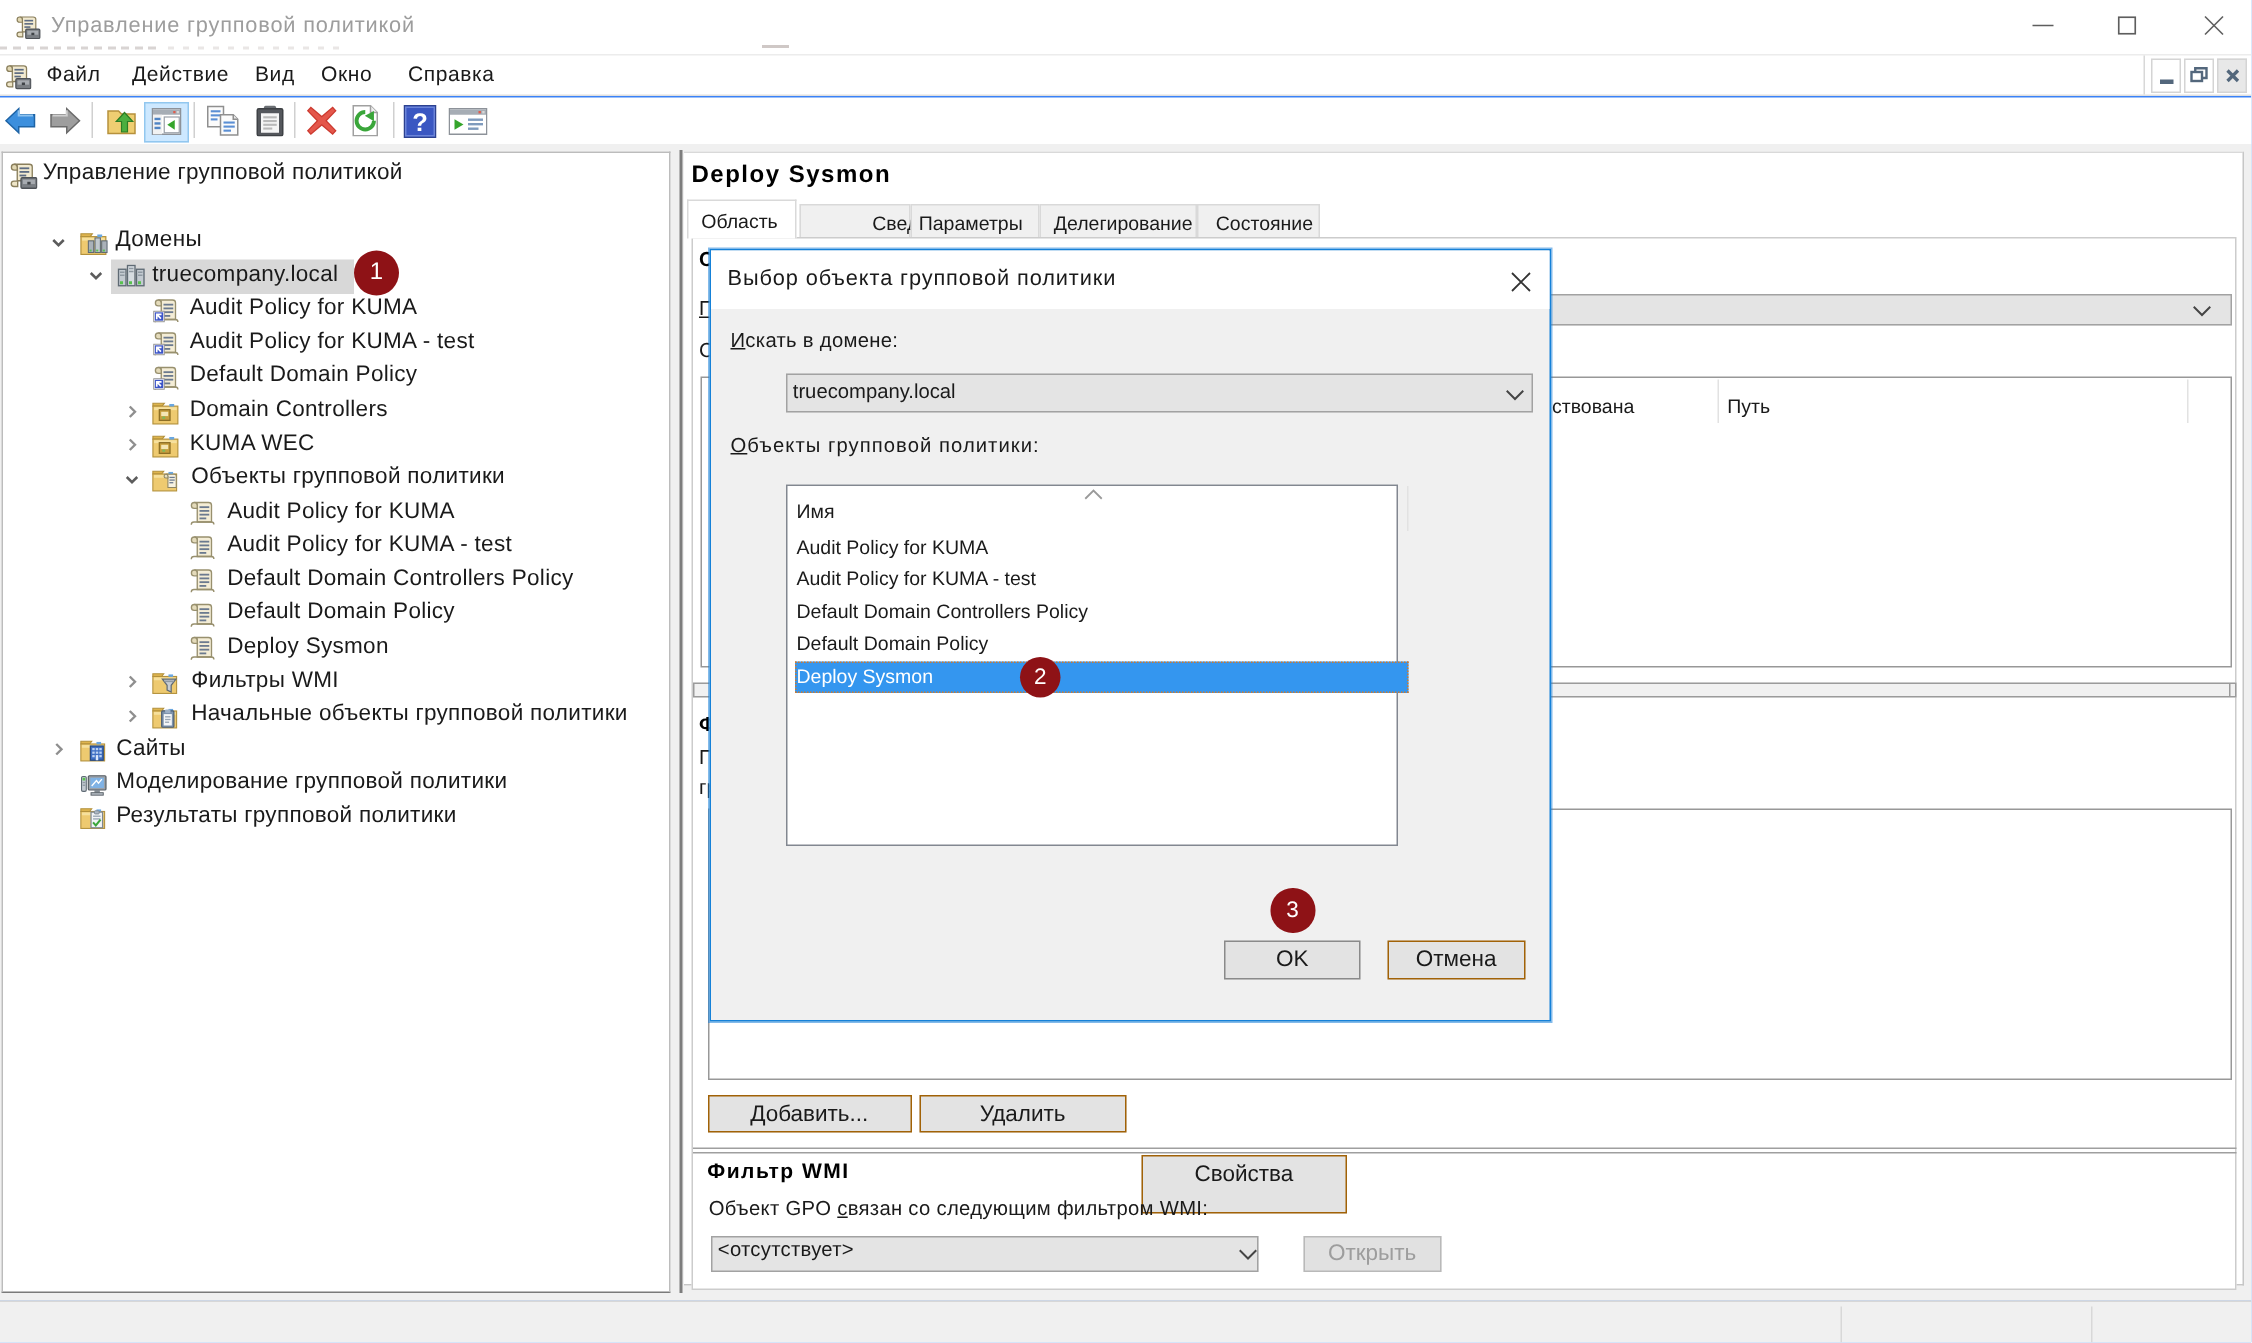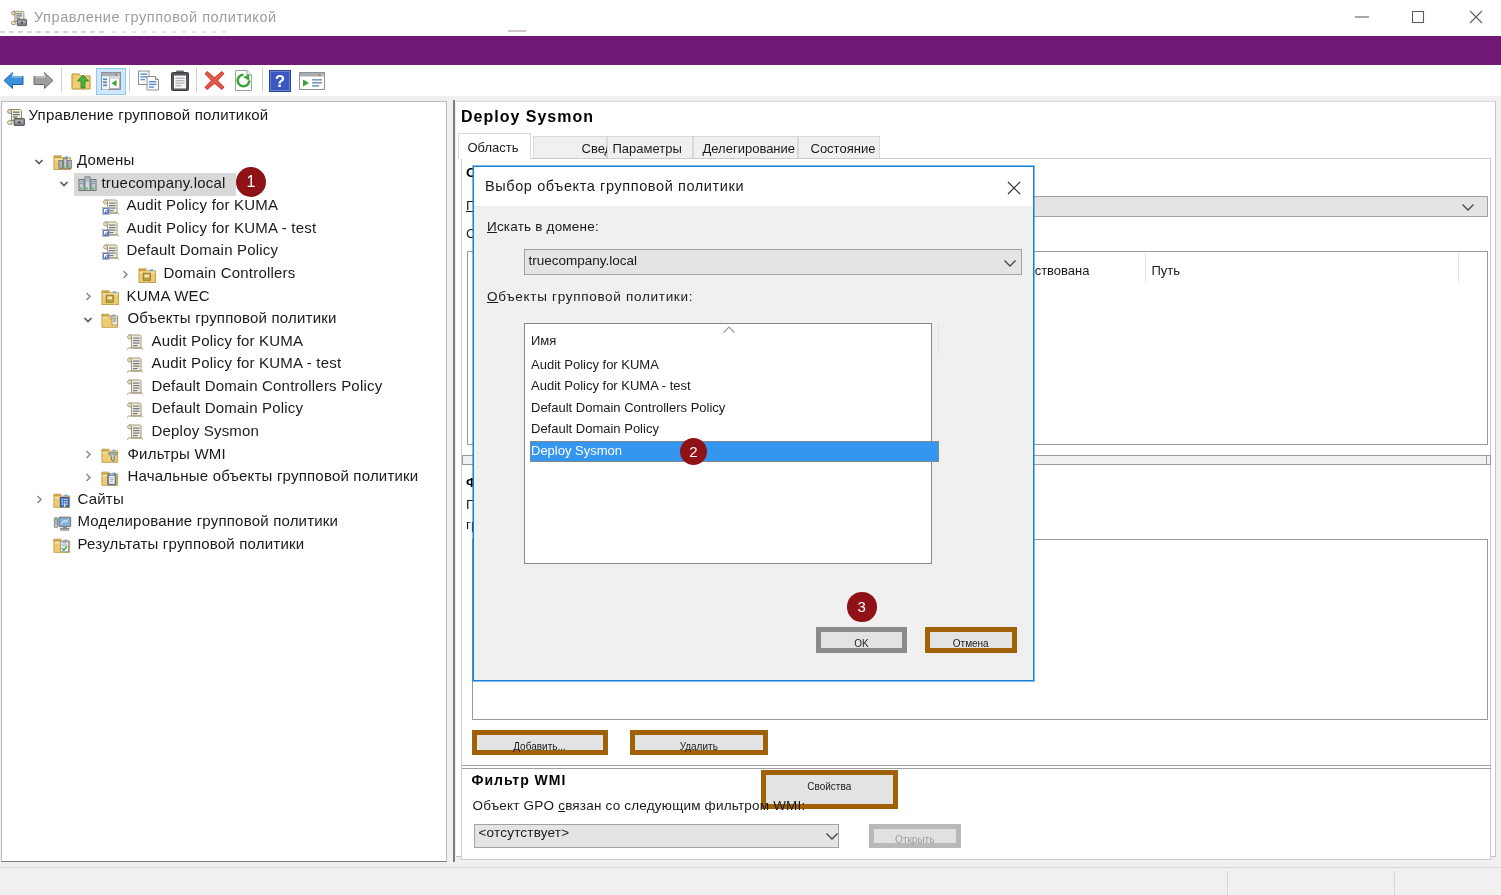--- a/index.html
+++ b/index.html
@@ -1,19 +1,19 @@
 <!DOCTYPE html>
 <html><head>
 <meta charset="utf-8">
 <style>
   * { margin:0; padding:0; box-sizing:border-box; }
   html,body { width:1501px; height:895px; overflow:hidden; background:#fff;
     font-family:"Liberation Sans", sans-serif; -webkit-font-smoothing:antialiased; }
   .abs { position:absolute; }
-  #win { position:relative; width:1501px; height:895px; background:#701a75; }
+  #win { position:relative; width:1501px; height:895px; background:#3b82f6; }
 
   
   #titlebar { position:absolute; left:0; top:0; width:1501px; height:36px; background:#fff; }
   #titletext { position:absolute; left:34px; top:9px; font-size:14.5px; letter-spacing:0.55px; color:#9d9d9d; }
 
   
   #menubar { position:absolute; left:0; top:36px; width:1501px; height:28px; background:#fff;
      border-top:1px solid #ececec; border-bottom:1px solid #e0e0e0; }
   .menuitem { position:absolute; top:4px; font-size:14px; letter-spacing:0.4px; color:#1a1a1a; }
 
@@ -41,21 +41,21 @@
   .tablab { position:absolute; font-size:13px; color:#1a1a1a; white-space:nowrap; }
   .li { position:absolute; font-size:13px; color:#1a1a1a; white-space:nowrap; }
   #tabpage { position:absolute; left:5.5px; top:56px; width:1030px; height:702px; background:#fff;
      border:1px solid #cccccc; }
 
   
   .blab { font-weight:bold; font-size:13px; color:#000; position:absolute; }
   .lab  { font-size:13.5px; letter-spacing:0.2px; color:#1a1a1a; position:absolute; white-space:nowrap; }
   .combo { position:absolute; background:#e4e4e4; border:1px solid #a2a2a2; }
   .lbox  { position:absolute; background:#fff; border:1px solid #989898; }
-  .btn { position:absolute; background:#e3e3e3; border:5px solid #a16207; font-size:10px;
+  .btn { position:absolute; background:#e3e3e3; border:1px solid #a16207; font-size:15px;
      color:#1a1a1a; text-align:center; }
 
   
   #statusbar { position:absolute; left:0; top:867px; width:1501px; height:28px; background:#f0f0f0;
      border-top:1px solid #d7d7d7; }
 
   
   #dlg { position:absolute; left:473px; top:166px; width:561px; height:515px; background:#f0f0f0;
      border:1px solid #1581d8; box-shadow:0 0 0 1px rgba(30,130,217,0.55); }
   #dlg-title { position:absolute; left:0; top:0; width:559px; height:39px; background:#fff; }
@@ -77,20 +77,41 @@
     <span class="abs" style="left:112px; top:31px; width:120px; height:2px; background:repeating-linear-gradient(90deg,#cfc8c6 0 4px,#fff 4px 10px); opacity:0.45;"></span>
     <span class="abs" style="left:508px; top:30px; width:18px; height:2px; background:#cfc8c6;"></span>
     <svg class="abs" style="left:1350px; top:10px;" width="140" height="16" viewBox="0 0 140 16">
       <line x1="5" y1="7" x2="19" y2="7" stroke="#5e5e5e" stroke-width="1.1"></line>
       <rect x="62.5" y="1.5" width="11" height="11" fill="none" stroke="#5e5e5e" stroke-width="1.1"></rect>
       <line x1="120" y1="1" x2="132" y2="13" stroke="#5e5e5e" stroke-width="1.1"></line>
       <line x1="132" y1="1" x2="120" y2="13" stroke="#5e5e5e" stroke-width="1.1"></line>
     </svg>
   </div>
 
+  <div id="menubar">
+    <svg class="abs" style="left:3px; top:5px;" width="18" height="19" viewBox="0 0 19 19" id="scroll-menu">
+        <use href="#sym-scroll"></use>
+      </svg>
+    <span class="menuitem" style="left:31px;">Файл</span>
+    <span class="menuitem" style="left:88px;">Действие</span>
+    <span class="menuitem" style="left:170px;">Вид</span>
+    <span class="menuitem" style="left:214px;">Окно</span>
+    <span class="menuitem" style="left:272px;">Справка</span>
+
+    <span class="abs" style="left:1429px; top:0; width:1px; height:26px; background:#d8d8d8;"></span>
+    <span class="abs" style="left:1434px; top:2px; width:20px; height:23px; background:#fff; border:1px solid #d4d4d4;"></span>
+    <span class="abs" style="left:1456px; top:2px; width:20px; height:23px; background:#fff; border:1px solid #d4d4d4;"></span>
+    <span class="abs" style="left:1478px; top:2px; width:20px; height:23px; background:#e8e8e8; border:1px solid #d4d4d4;"></span>
+    <svg class="abs" style="left:1434px; top:2px;" width="66" height="23" viewBox="0 0 66 23">
+      <rect x="6" y="14" width="9" height="3" fill="#53677c"></rect>
+      <rect x="27" y="9" width="7" height="6" fill="none" stroke="#53677c" stroke-width="1.6"></rect>
+      <path d="M29.5 9 V6.5 H37 V13 H34" fill="none" stroke="#53677c" stroke-width="1.6"></path>
+      <path d="M51 8 L58 15 M58 8 L51 15" stroke="#53677c" stroke-width="2.2"></path>
+    </svg>
+  </div>
 
   <div id="toolbar">
     <span class="tsep" style="left:61px;"></span>
     <span class="tsep" style="left:129px;"></span>
     <span class="tsep" style="left:196px;"></span>
     <span class="tsep" style="left:262px;"></span>
     <svg class="abs" style="left:3px; top:6px;" width="22" height="19" viewBox="0 0 22 19" id="tb-back">
       <path d="M9.5 1.5 L9.5 5.5 L20 5.5 L20 13.5 L9.5 13.5 L9.5 17.5 L1 9.5 Z" fill="#3c8fdd" stroke="#1e64a6" stroke-width="1"></path>
       <path d="M9.5 2.5 L9.5 6 L19 6" fill="none" stroke="#8ec3ef" stroke-width="1.4"></path>
     </svg>
@@ -200,21 +221,21 @@
             <use href="#sym-gpolink"></use>
           </svg>
         <span class="lbl" style="left:124.5px;">Audit Policy for KUMA - test</span>
       </div>
       <div class="trow" style="top:139.4px;">
         <svg class="ticon" style="left:99px;" width="19" height="19" viewBox="0 0 19 19">
             <use href="#sym-gpolink"></use>
           </svg>
         <span class="lbl" style="left:124.5px;">Default Domain Policy</span>
       </div>
-      <div class="trow" style="top:162px;margin-left:37px;">
+      <div class="trow" style="top:162px;">
         <svg class="chev" style="left:80px;" viewBox="0 0 12 12">
             <use href="#chev-closed"></use>
           </svg>
         <svg class="ticon" style="left:99px;" width="20" height="19" viewBox="0 0 20 19">
             <use href="#sym-foldou"></use>
           </svg>
         <span class="lbl" style="left:124.5px;">Domain Controllers</span>
       </div>
       <div class="trow" style="top:184.5px;">
         <svg class="chev" style="left:80px;" viewBox="0 0 12 12">
@@ -337,21 +358,21 @@
         </div>
 
         <div class="abs" style="left:0px; top:296px; width:1029px; height:10px; background:#f1f1f1; border:1px solid #9b9b9b;"></div>
         <div class="abs" style="left:1024px; top:297px; width:1px; height:8px; background:#9b9b9b;"></div>
 
         <div class="blab" style="left:4px; top:316px; font-size:13.5px;">Фильтры безопасности</div>
         <div class="lab" style="left:4px; top:338px; letter-spacing:0; width:560px; overflow:hidden;">Параметры в этом объекте групповой политики применяются только к следующим</div>
         <div class="lab" style="left:4px; top:358px; letter-spacing:0; width:560px; overflow:hidden;">группам, пользователям и компьютерам:</div>
         <div class="lbox" style="left:9.5px; top:380px; width:1016px; height:181px;"></div>
         <div class="btn" style="left:9.5px; top:571px; width:136px; height:25px; line-height:23px;">Добавить...</div>
-        <div class="btn" style="left:168px; top:571px; width:137.5px; height:25px; line-height:23px;">Удалить</div>
+        <div class="btn" style="left:151px; top:571px; width:137.5px; height:25px; line-height:23px;">Удалить</div>
         <div class="btn" style="left:298.5px; top:571px; width:137.5px; height:39px; line-height:23px;margin-top:40px;">Свойства</div>
 
         <div class="abs" style="left:0; top:606.5px; width:1029px; height:1px; background:#9f9f9f;"></div>
         <div class="abs" style="left:0; top:609.5px; width:1029px; height:1px; background:#9f9f9f;"></div>
         <div class="blab" style="left:9.5px; top:613px; font-size:14px; letter-spacing:1px;">Фильтр WMI</div>
         <div class="lab" style="left:10.5px; top:639.5px;">Объект GPO <u>с</u>вязан со следующим фильтром WMI:</div>
         <div class="combo" style="left:11.5px; top:665px; width:365px; height:24px;">
           <span class="lab" style="left:4px; top:0.5px;">&lt;отсутствует&gt;</span>
           <svg class="abs" style="left:350px; top:7.5px;" width="14" height="9" viewBox="0 0 14 9">
               <path d="M1.5 1.5 L7 7 L12.5 1.5" fill="none" stroke="#444" stroke-width="1.3"></path>

